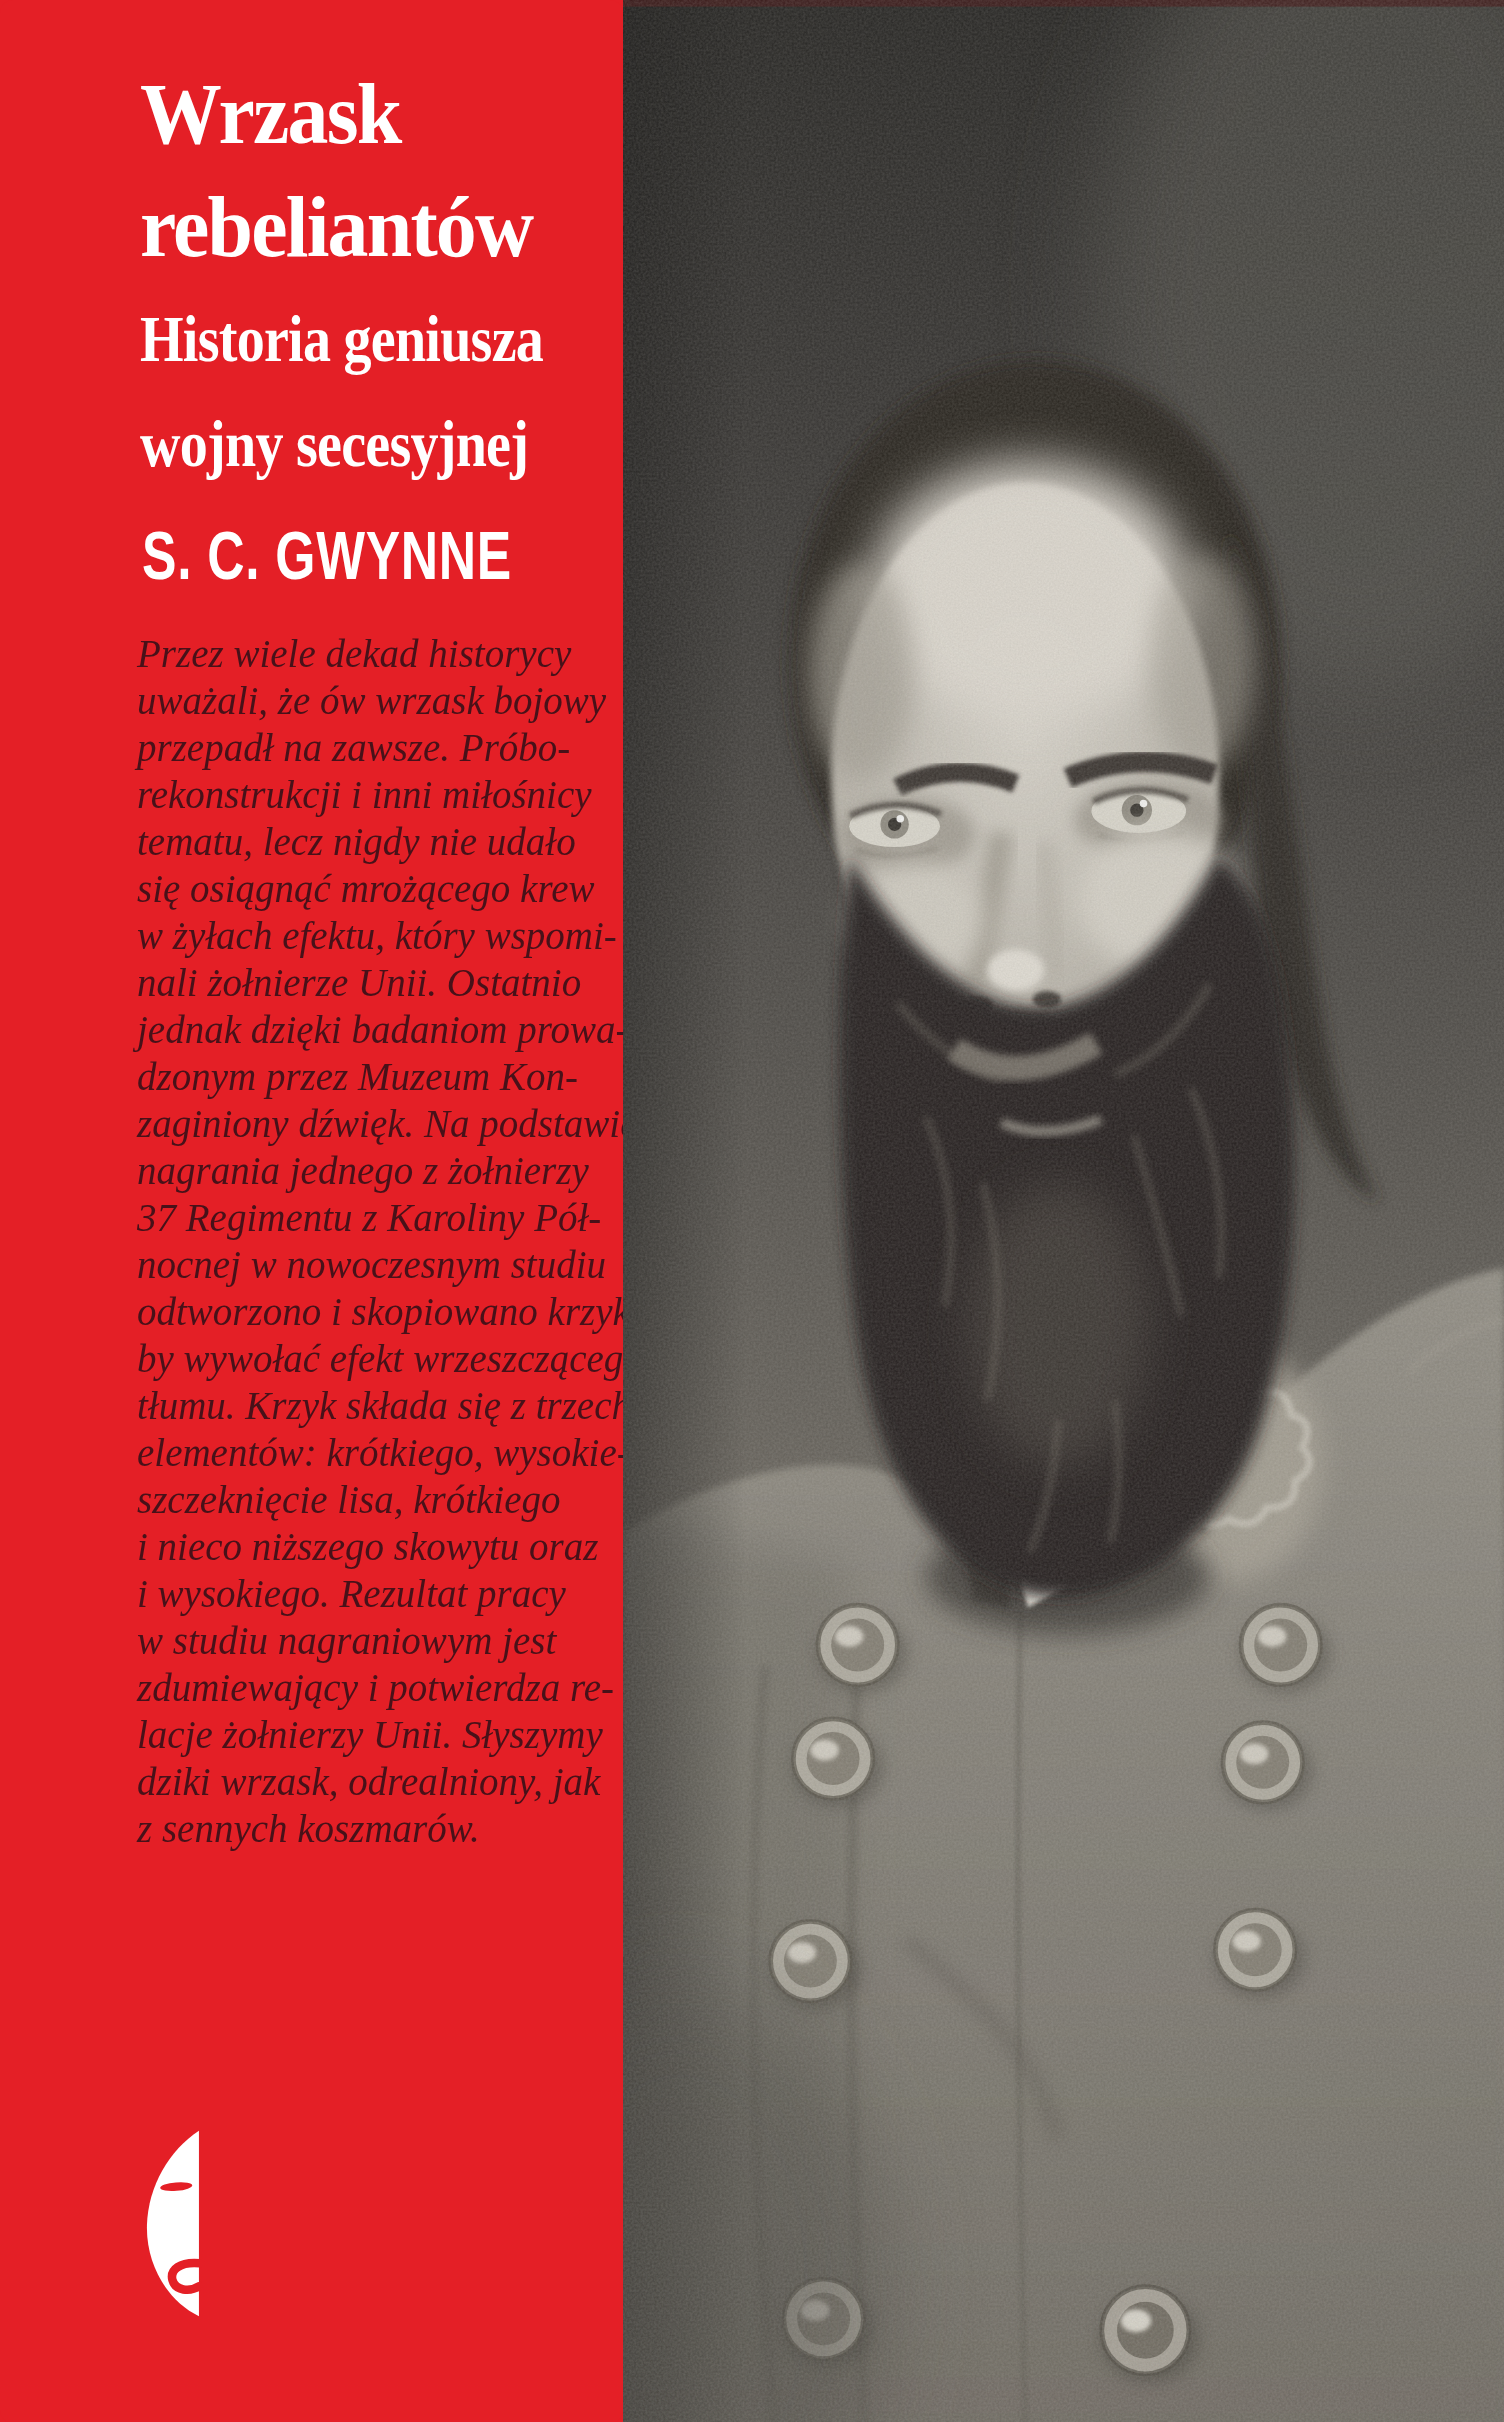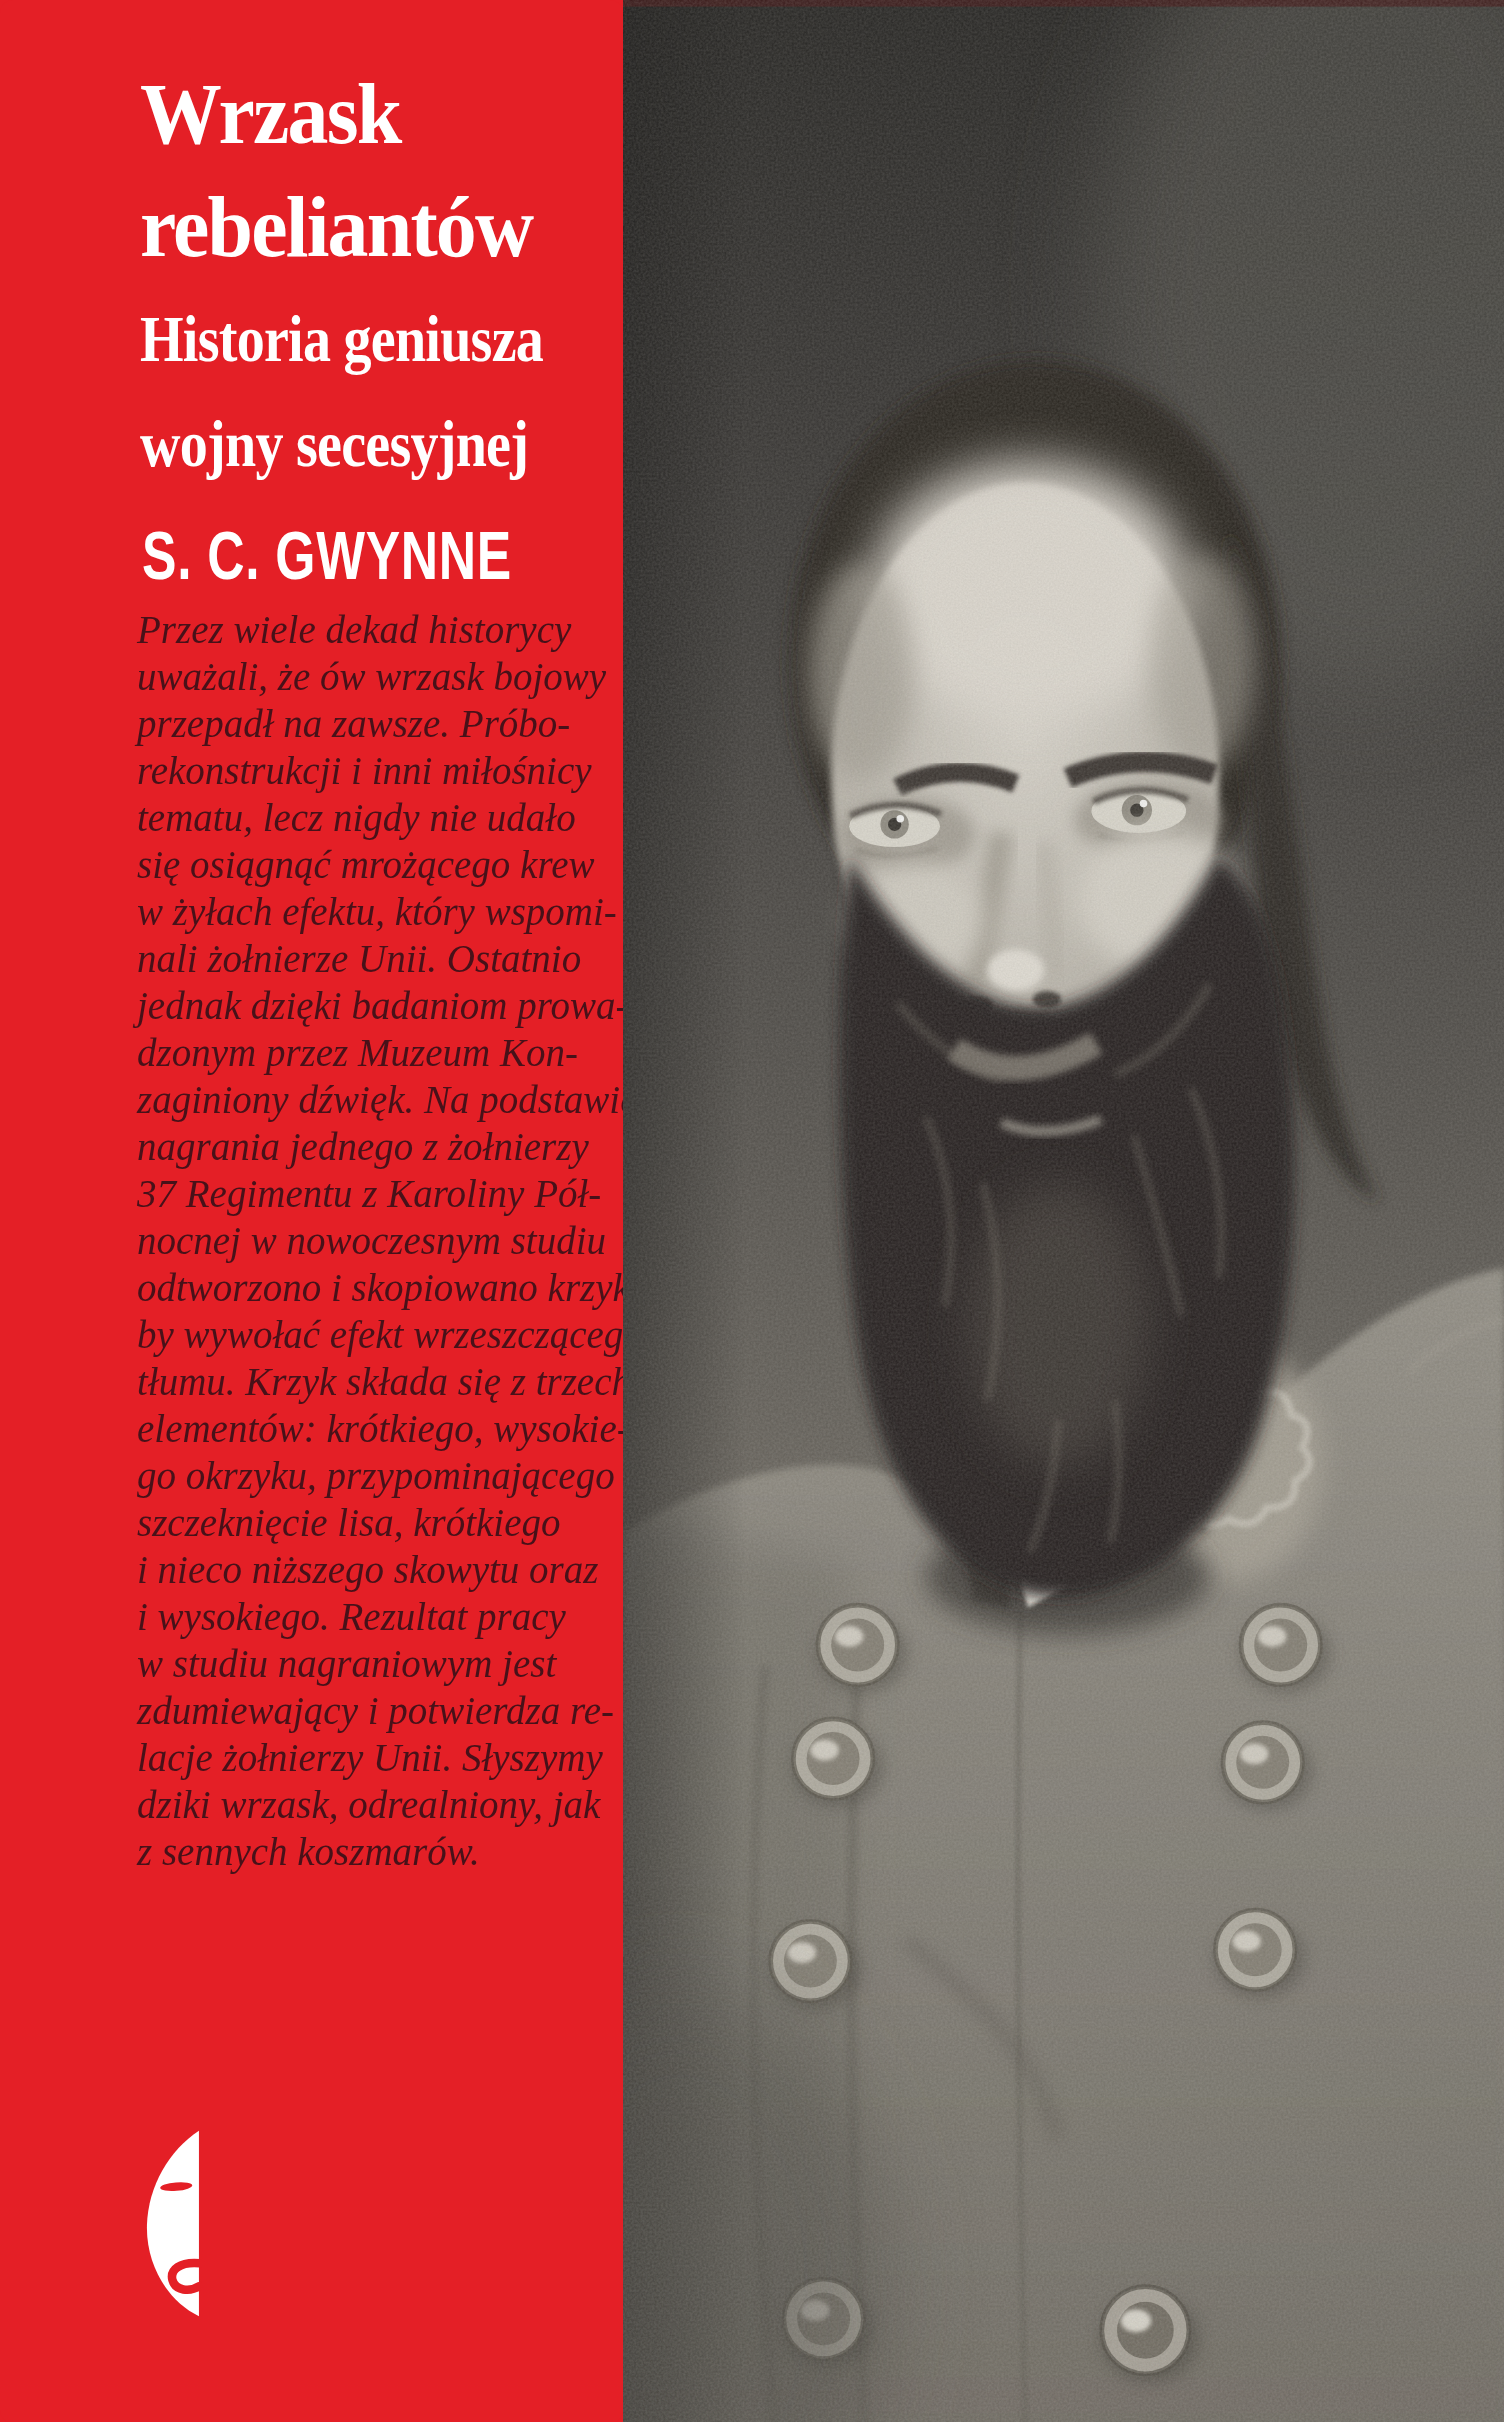--- a/index.html
+++ b/index.html
@@ -27,21 +27,21 @@
     transform:scaleX(.85);transform-origin:0 0;white-space:nowrap;
   }
   .subtitle .sline{display:block;}
   .author{
     position:absolute;left:142px;top:516px;
     font-family:"Liberation Sans",sans-serif;font-weight:bold;color:var(--title-white);
     font-size:68px;letter-spacing:0.9px;
     transform:scaleX(.76);transform-origin:0 0;white-space:nowrap;
   }
   .blurb{
-    position:absolute;left:137px;top:606px;
+    position:absolute;left:137px;top:630px;
     font-family:"Liberation Serif",serif;font-style:italic;
     color:var(--maroon);font-size:39px;line-height:47px;
     white-space:nowrap;
   }
   .blurb-line{display:block;}
   .logo{position:absolute;left:142px;top:2128px;width:60px;height:191px;}
   .logo .logo-red{fill:var(--red);}
   .logo .logo-red-stroke{stroke:var(--red);}
   .photo{position:absolute;left:623px;top:0;width:882px;height:2423px;z-index:2;background:#3c3a37;}
   .photo svg{display:block;width:882px;height:2423px;}
@@ -76,21 +76,20 @@
         <div class="blurb-line">jednak dzięki badaniom prowa-</div>
         <div class="blurb-line">dzonym przez Muzeum Kon-</div>
         <div class="blurb-line">zaginiony dźwięk. Na podstawie</div>
         <div class="blurb-line">nagrania jednego z żołnierzy</div>
         <div class="blurb-line">37 Regimentu z Karoliny Pół-</div>
         <div class="blurb-line">nocnej w nowoczesnym studiu</div>
         <div class="blurb-line">odtworzono i skopiowano krzyk,</div>
         <div class="blurb-line">by wywołać efekt wrzeszczącego</div>
         <div class="blurb-line">tłumu. Krzyk składa się z trzech</div>
         <div class="blurb-line">elementów: krótkiego, wysokie-</div>
-        <div class="blurb-line">go okrzyku, przypominającego</div>
         <div class="blurb-line">szczeknięcie lisa, krótkiego</div>
         <div class="blurb-line">i nieco niższego skowytu oraz</div>
         <div class="blurb-line">i wysokiego. Rezultat pracy</div>
         <div class="blurb-line">w studiu nagraniowym jest</div>
         <div class="blurb-line">zdumiewający i potwierdza re-</div>
         <div class="blurb-line">lacje żołnierzy Unii. Słyszymy</div>
         <div class="blurb-line">dziki wrzask, odrealniony, jak</div>
         <div class="blurb-line">z sennych koszmarów.</div>
       </div>
 

